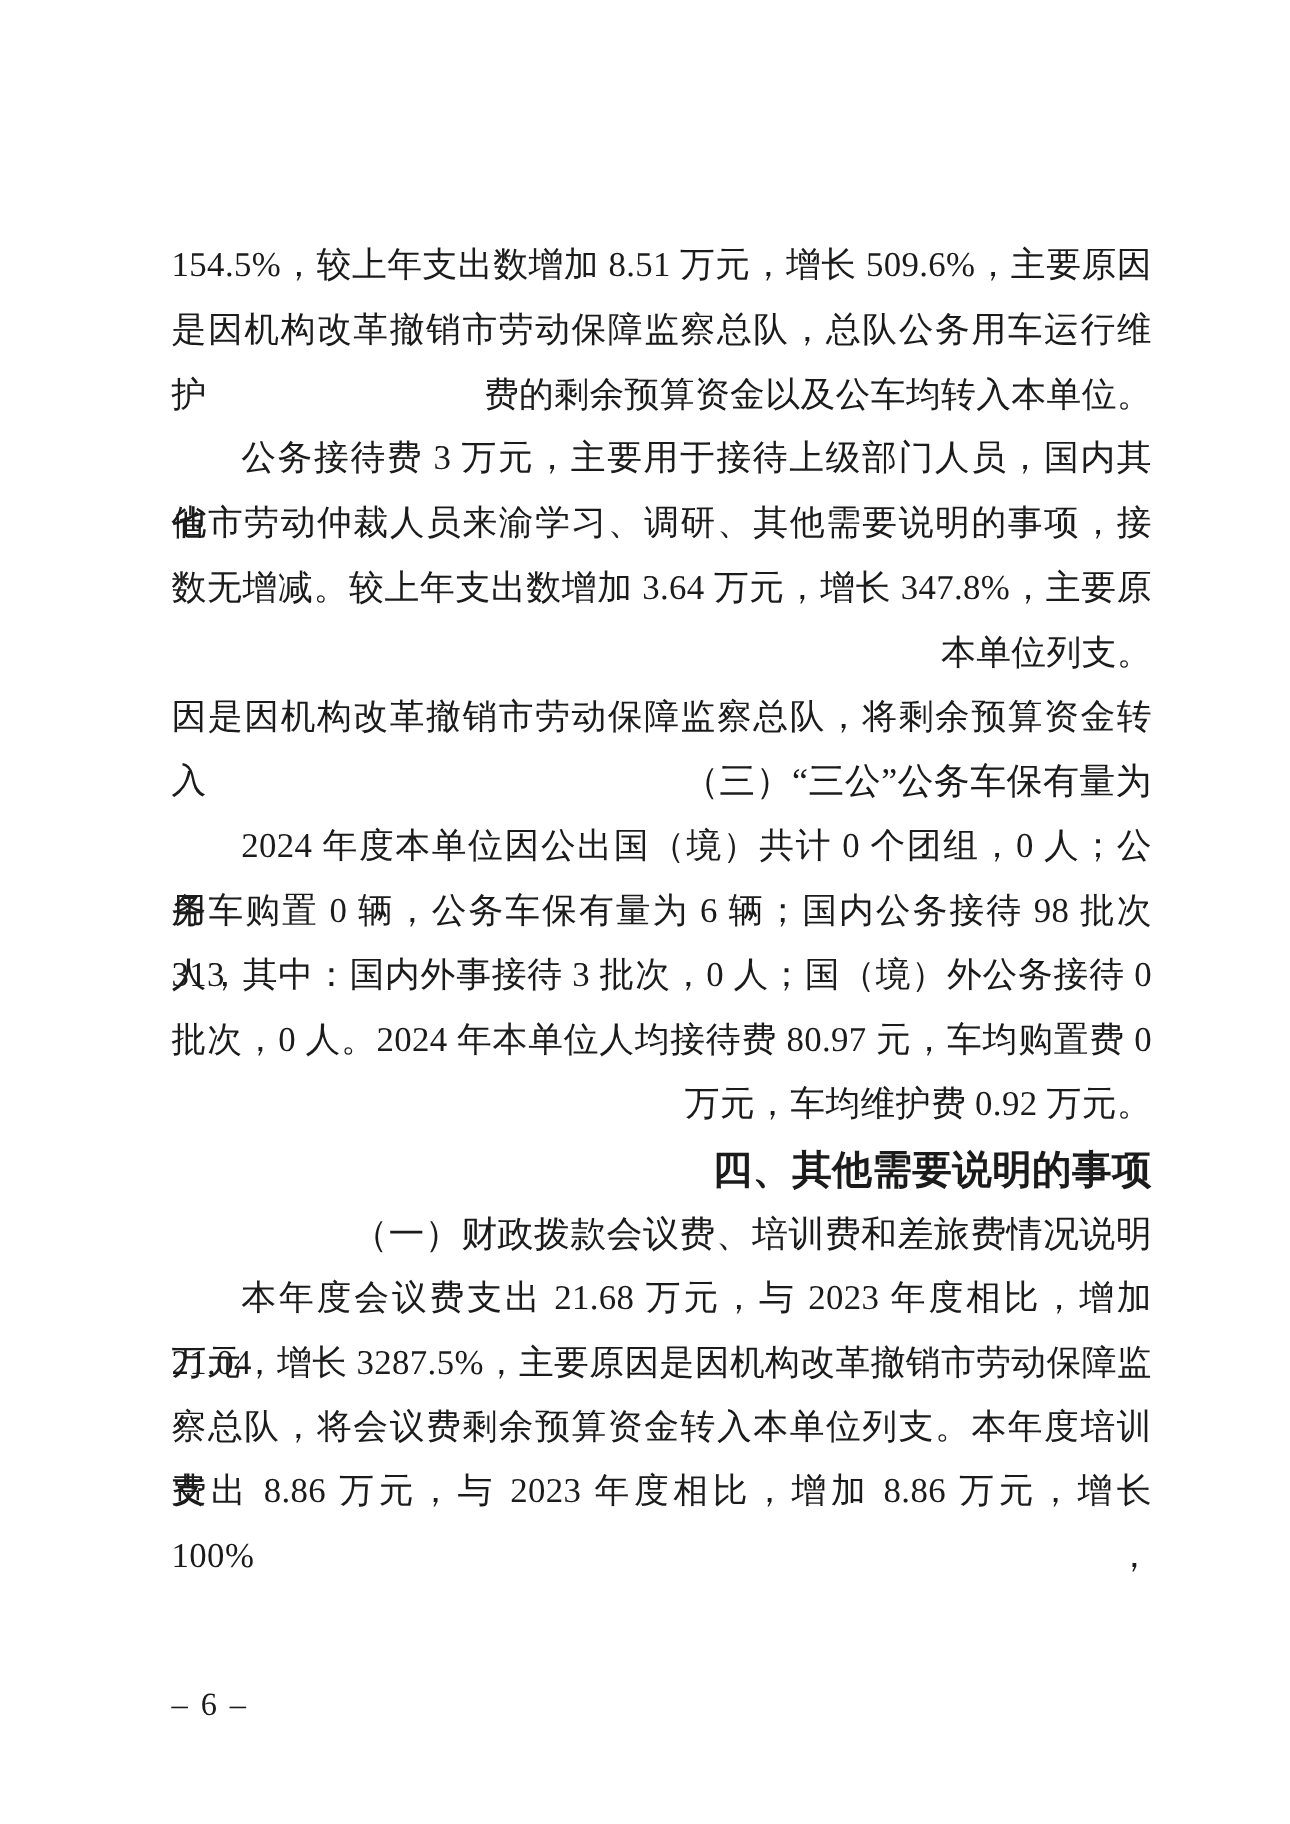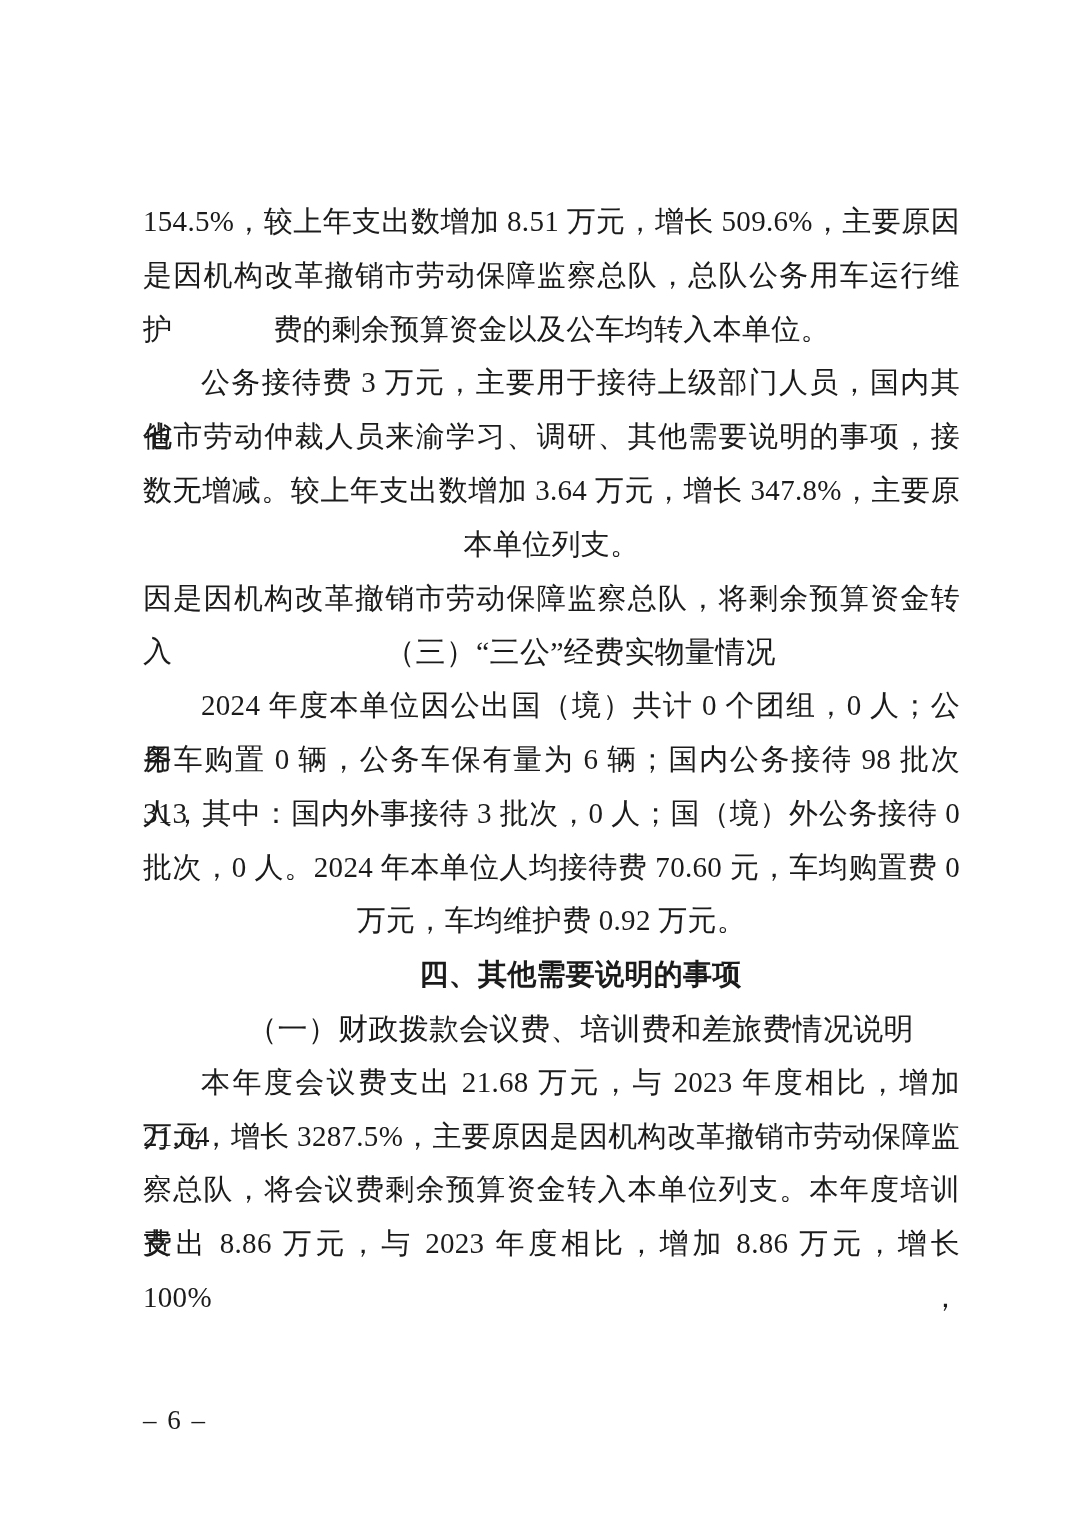--- a/index.html
+++ b/index.html
@@ -18,35 +18,35 @@
   .page{position:absolute;inset:0;background:var(--page-bg);}
   .text-block{
     position:absolute;
     left:143px;top:195px;
     width:817px;
   }
   .line{
     height:53.8px;
     line-height:53.8px;
     font-size:29px;
-    text-align:center;
+    text-align:right;
     white-space:nowrap;
     letter-spacing:0.3px;
   }
   .line.j{
     white-space:normal;
     text-align:justify;
     text-align-last:justify;
     text-justify:inter-character;
   }
   .line.ind{text-indent:58px;}
   .line.hb{
     font-family:"Liberation Sans","DejaVu Sans",sans-serif;
     font-weight:700;
-    font-size:29px;
+    font-size:33px;
   }
   .line.hk{
     font-family:"Liberation Serif","DejaVu Serif",serif;
     font-size:30px;
   }
   .page-footer{
     position:absolute;
     left:143px;top:1398px;
     height:44px;line-height:44px;
     font-size:27px;
@@ -60,25 +60,25 @@
 <div class="page">
   <div class="text-block">
       <div class="line j">154.5%，较上年支出数增加 8.51 万元，增长 509.6%，主要原因</div>
       <div class="line j">是因机构改革撤销市劳动保障监察总队，总队公务用车运行维护</div>
       <div class="line">费的剩余预算资金以及公车均转入本单位。</div>
       <div class="line ind j">公务接待费 3 万元，主要用于接待上级部门人员，国内其他</div>
       <div class="line j">省市劳动仲裁人员来渝学习、调研、其他需要说明的事项，接</div>
       <div class="line j">数无增减。较上年支出数增加 3.64 万元，增长 347.8%，主要原</div>
       <div class="line">本单位列支。</div>
       <div class="line j">因是因机构改革撤销市劳动保障监察总队，将剩余预算资金转入</div>
-      <div class="line hk ind">（三）“三公”经费实物量情况</div>
+      <div class="line hk ind">（三）“三公”公务车保有量为</div>
       <div class="line ind j">2024 年度本单位因公出国（境）共计 0 个团组，0 人；公务</div>
       <div class="line j">用车购置 0 辆，公务车保有量为 6 辆；国内公务接待 98 批次 313</div>
       <div class="line j">人，其中：国内外事接待 3 批次，0 人；国（境）外公务接待 0</div>
-      <div class="line j">批次，0 人。2024 年本单位人均接待费 70.60 元，车均购置费 0</div>
+      <div class="line j">批次，0 人。2024 年本单位人均接待费 80.97 元，车均购置费 0</div>
       <div class="line">万元，车均维护费 0.92 万元。</div>
       <div class="line hb ind">四、其他需要说明的事项</div>
       <div class="line hk ind">（一）财政拨款会议费、培训费和差旅费情况说明</div>
       <div class="line ind j">本年度会议费支出 21.68 万元，与 2023 年度相比，增加 21.04</div>
       <div class="line j">万元，增长 3287.5%，主要原因是因机构改革撤销市劳动保障监</div>
       <div class="line j">察总队，将会议费剩余预算资金转入本单位列支。本年度培训费</div>
       <div class="line j">支出 8.86 万元，与 2023 年度相比，增加 8.86 万元，增长 100%，</div>
     </div>
   <div class="page-footer">– 6 –</div>
 </div>

